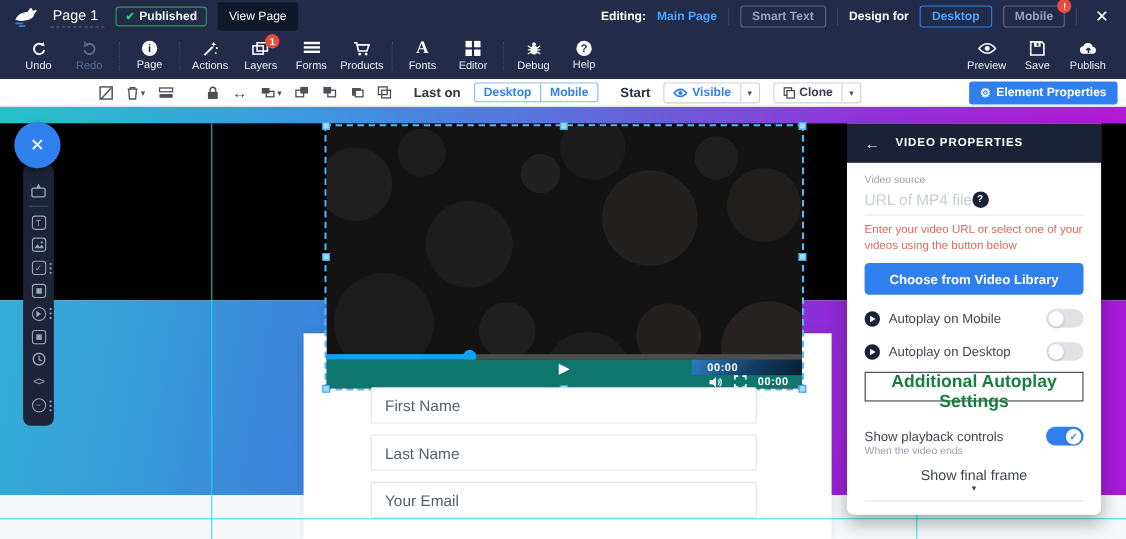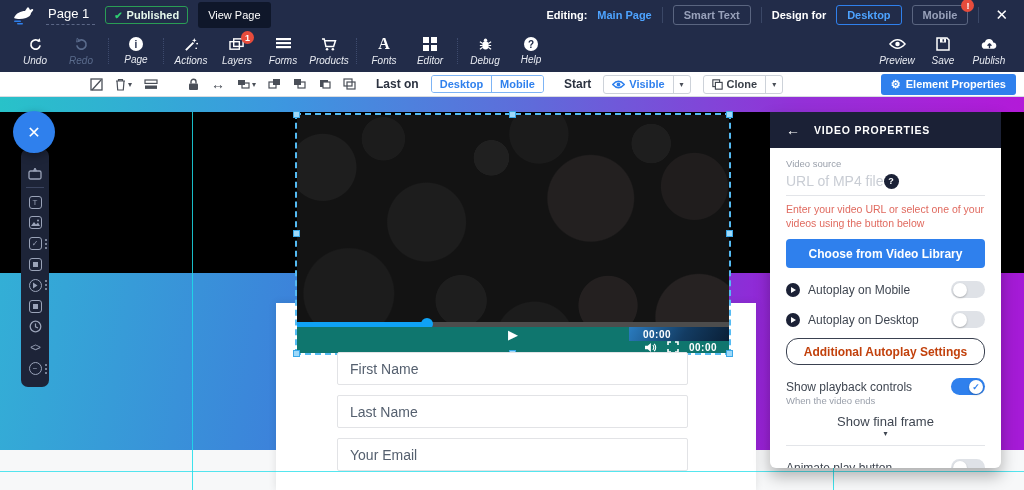--- a/index.html
+++ b/index.html
@@ -18,21 +18,21 @@
   .tb-divider { width:1px; height:16px; background:#3a4766; }
   .btn-ghost { border:1px solid #5a6580; color:#98a1ba; background:transparent; font-size:11px; font-weight:bold; padding:3px 10px; border-radius:3px; }
   .btn-ghost.active { border-color:#2f80ed; color:#4da3ff; }
   .mobile-wrap { position:relative; }
   .badge-red { position:absolute; top:-6px; right:-6px; background:#e74c3c; color:#fff; width:13px; height:13px; border-radius:50%; font-size:9px; font-weight:bold; display:flex; align-items:center; justify-content:center; }
   .close-x { color:#fff; font-size:15px; padding:0 6px; cursor:pointer; }
 
   
   .menubar { height:42px; background:#222c49; display:flex; align-items:center; padding:0 12px; position:relative; z-index:20; }
   .menu-item { display:flex; flex-direction:column; align-items:center; justify-content:center; gap:3px; width:46px; color:#fff; cursor:pointer; position:relative; }
-  .menu-item .mi-label { font-size:10px; color:#e8ebf2;font-style:italic; }
+  .menu-item .mi-label { font-size:10px; color:#e8ebf2; }
   .menu-item.disabled, .menu-item.disabled .mi-label { color:#5a6b8c; }
   .menu-item.disabled svg * { stroke:#5a6b8c !important; fill:none; }
   .menu-icon { height:16px; display:flex; align-items:center; justify-content:center; }
   .m-divider { width:1px; height:26px; border-left:1px dotted #3d4a6d; margin:0 4px; }
   .menu-badge { position:absolute; top:-5px; right:6px; background:#e74c3c; color:#fff; min-width:13px; height:13px; border-radius:50%; font-size:9px; font-weight:bold; display:flex; align-items:center; justify-content:center; }
   .menubar-right { margin-left:auto; display:flex; }
   .font-A { font-family:"Liberation Serif", serif; font-size:16px; font-weight:bold; color:#fff; line-height:16px; }
   .circle-glyph { width:14px; height:14px; background:#fff; color:#222c49; border-radius:50%; font-size:10px; font-weight:bold; display:flex; align-items:center; justify-content:center; }
 
   
@@ -114,21 +114,21 @@
   .p-btn-blue { margin-top:9px; width:100%; background:#2f80ed; color:#fff; border:none; border-radius:4px; font-size:12px; font-weight:bold; height:29px; cursor:pointer; font-family:inherit; }
   .p-row { display:flex; align-items:center; margin-top:13px; }
   .p-row .rlabel { font-size:12px; color:#3f4651; }
   .p-row .gap { flex:1; }
   .play-ic { width:14px; height:14px; border-radius:50%; background:#1b2136; display:flex; align-items:center; justify-content:center; margin-right:8px; }
   .play-ic::after { content:""; border-left:5px solid #fff; border-top:3px solid transparent; border-bottom:3px solid transparent; margin-left:1px; }
   .toggle { width:34px; height:17px; border-radius:9px; background:#dfe2e7; position:relative; cursor:pointer; flex:0 0 auto; }
   .toggle .tknob { position:absolute; left:2px; top:1.5px; width:14px; height:14px; border-radius:50%; background:#fff; box-shadow:0 1px 2px rgba(0,0,0,.25); }
   .toggle.on { background:#2f80ed; }
   .toggle.on .tknob { left:auto; right:2px; display:flex; align-items:center; justify-content:center; color:#2f80ed; font-size:9px; font-weight:bold; }
-  .p-btn-outline { margin-top:10px; width:100%; background:#fff; border:1.5px solid #3a4150; border-radius:12px; color:#c2410c; font-size:12px; font-weight:bold; height:27px; cursor:pointer; font-family:inherit; }
+  .p-btn-outline { margin-top:10px; width:100%; background:#fff; border:1.5px solid #3a4150; border-radius:0; color:#15803d; font-size:16px; font-weight:bold; height:27px; cursor:pointer; font-family:inherit; }
   .p-select { display:flex; align-items:center; justify-content:space-between; border-bottom:1px solid #e3e5e9; padding:4px 0 7px; margin-top:2px; cursor:pointer;flex-direction:column; }
   .p-select .sval { font-size:13px; color:#3f4651; }
   .p-select .scaret { font-size:8px; color:#3f4651; }
   svg { display:block; }
 </style>
 </head>
 <body>
 
 <div class="topbar">
   <div class="logo">

